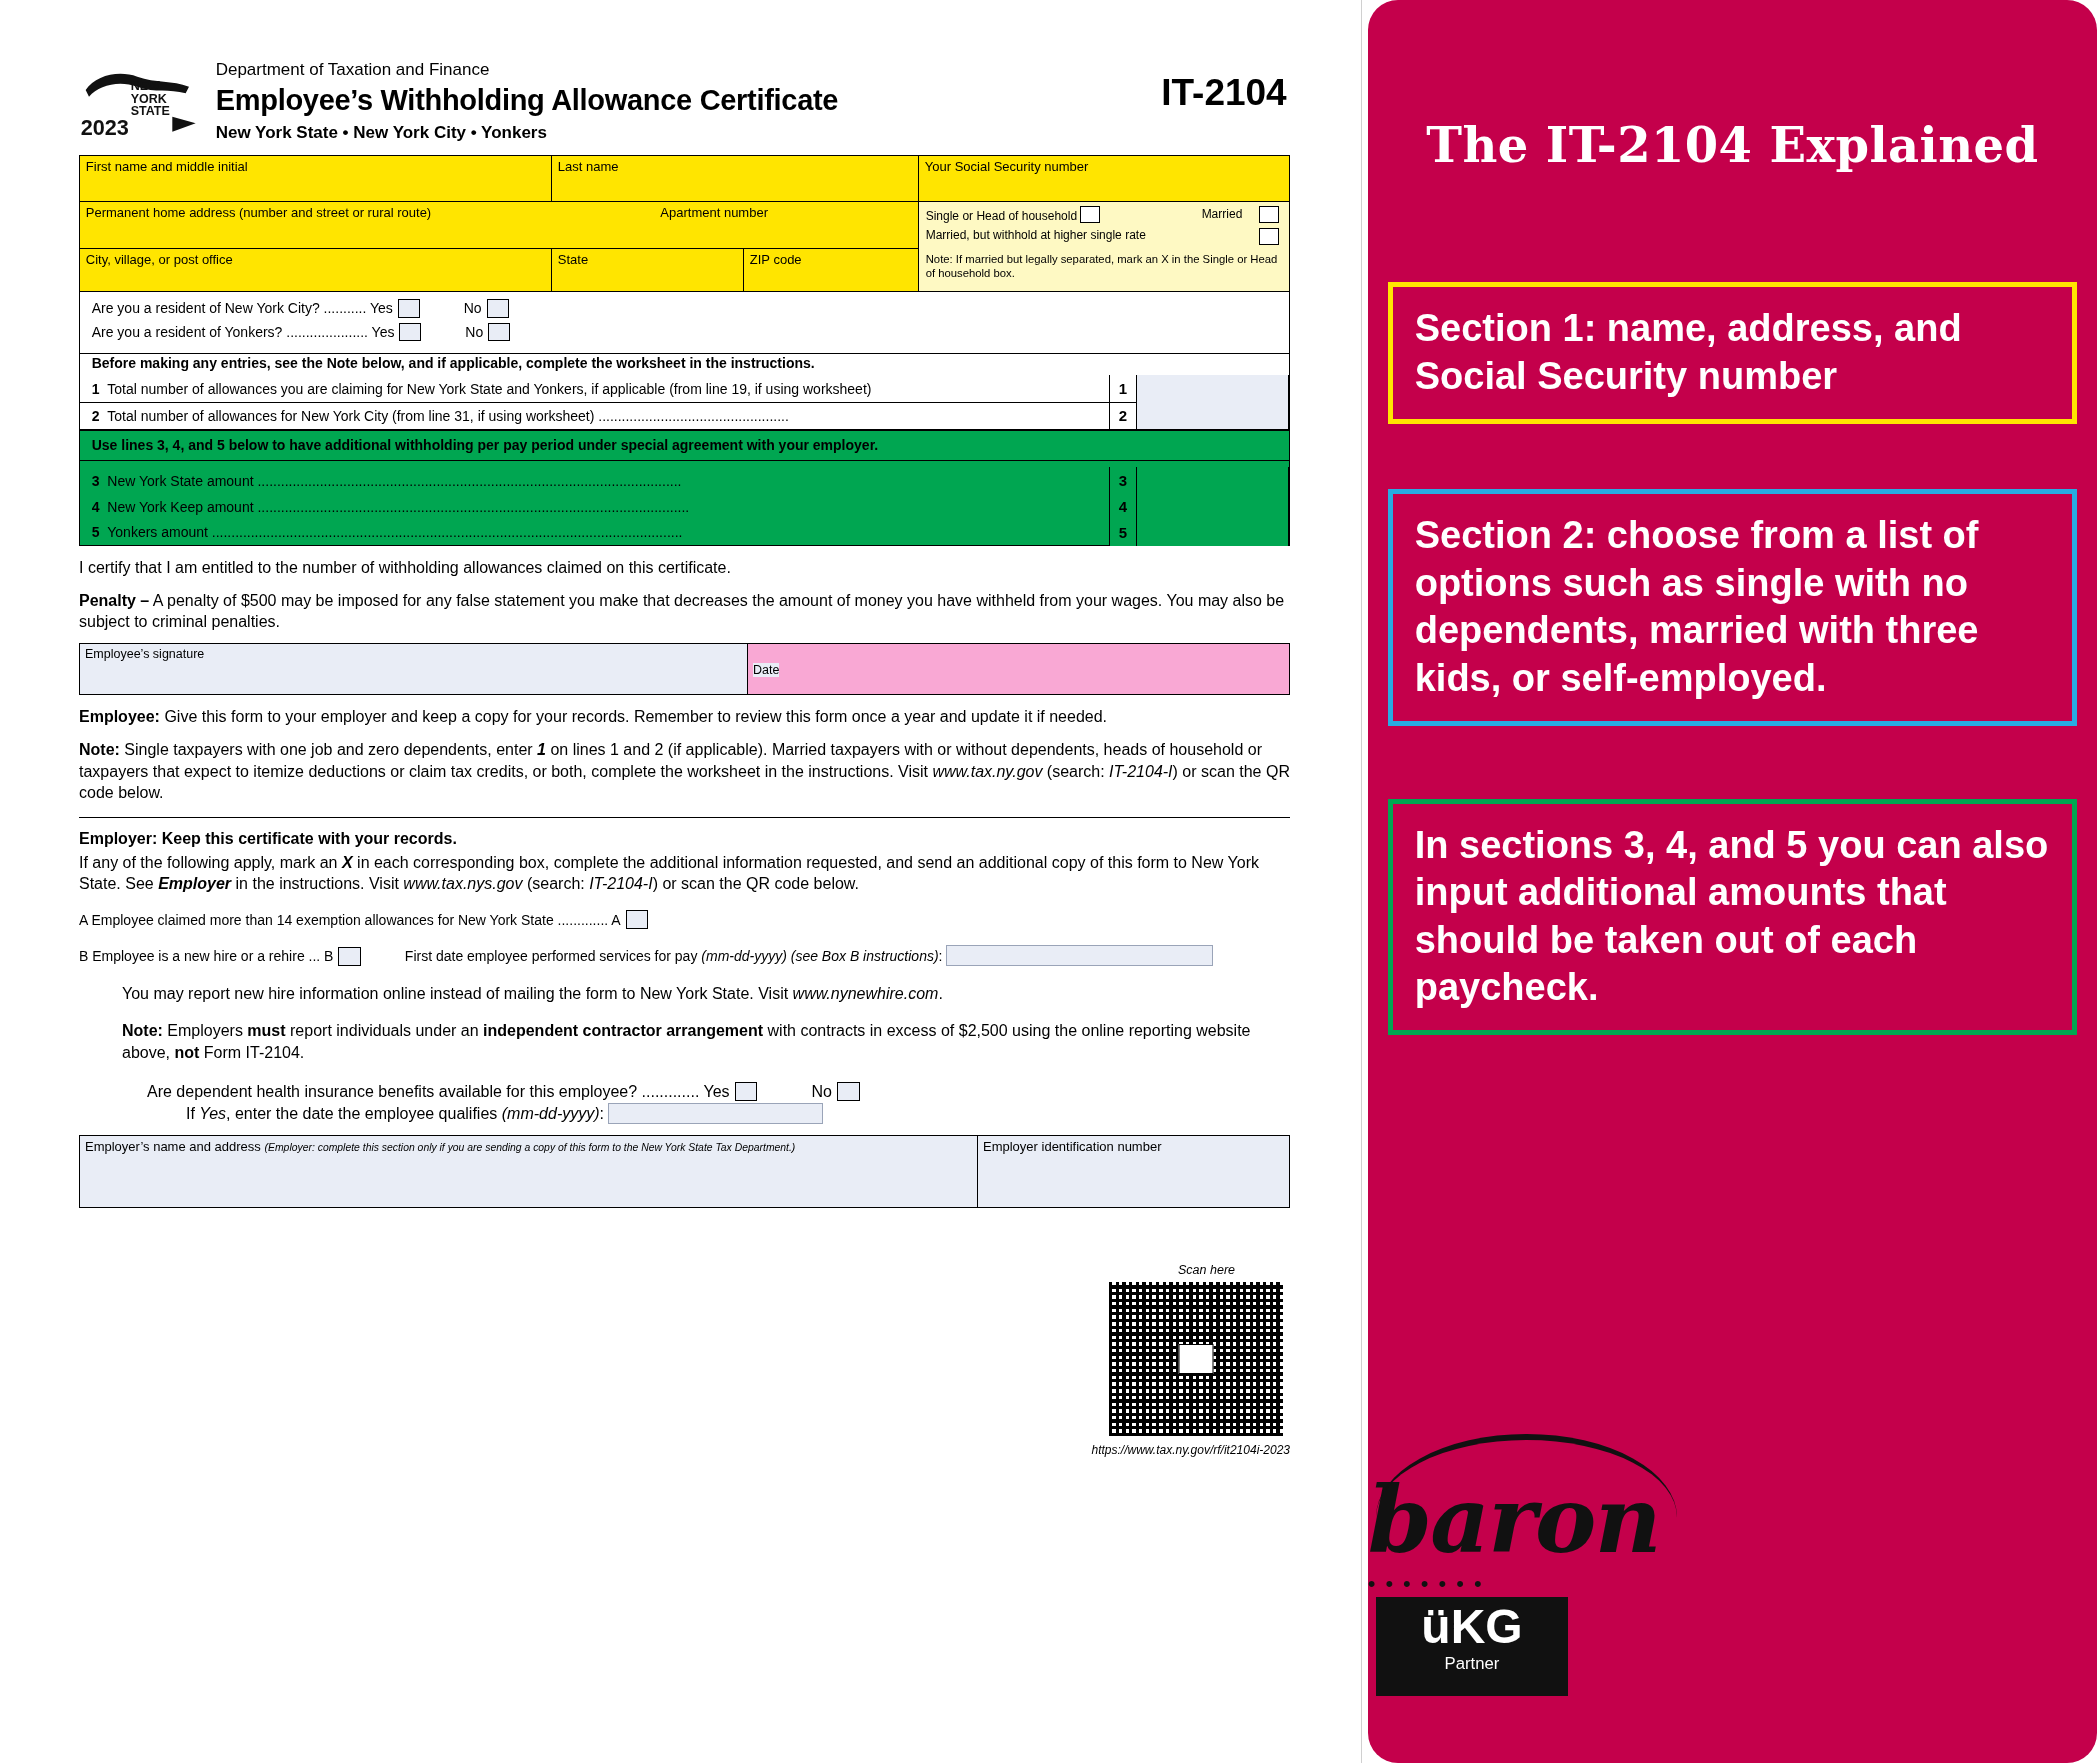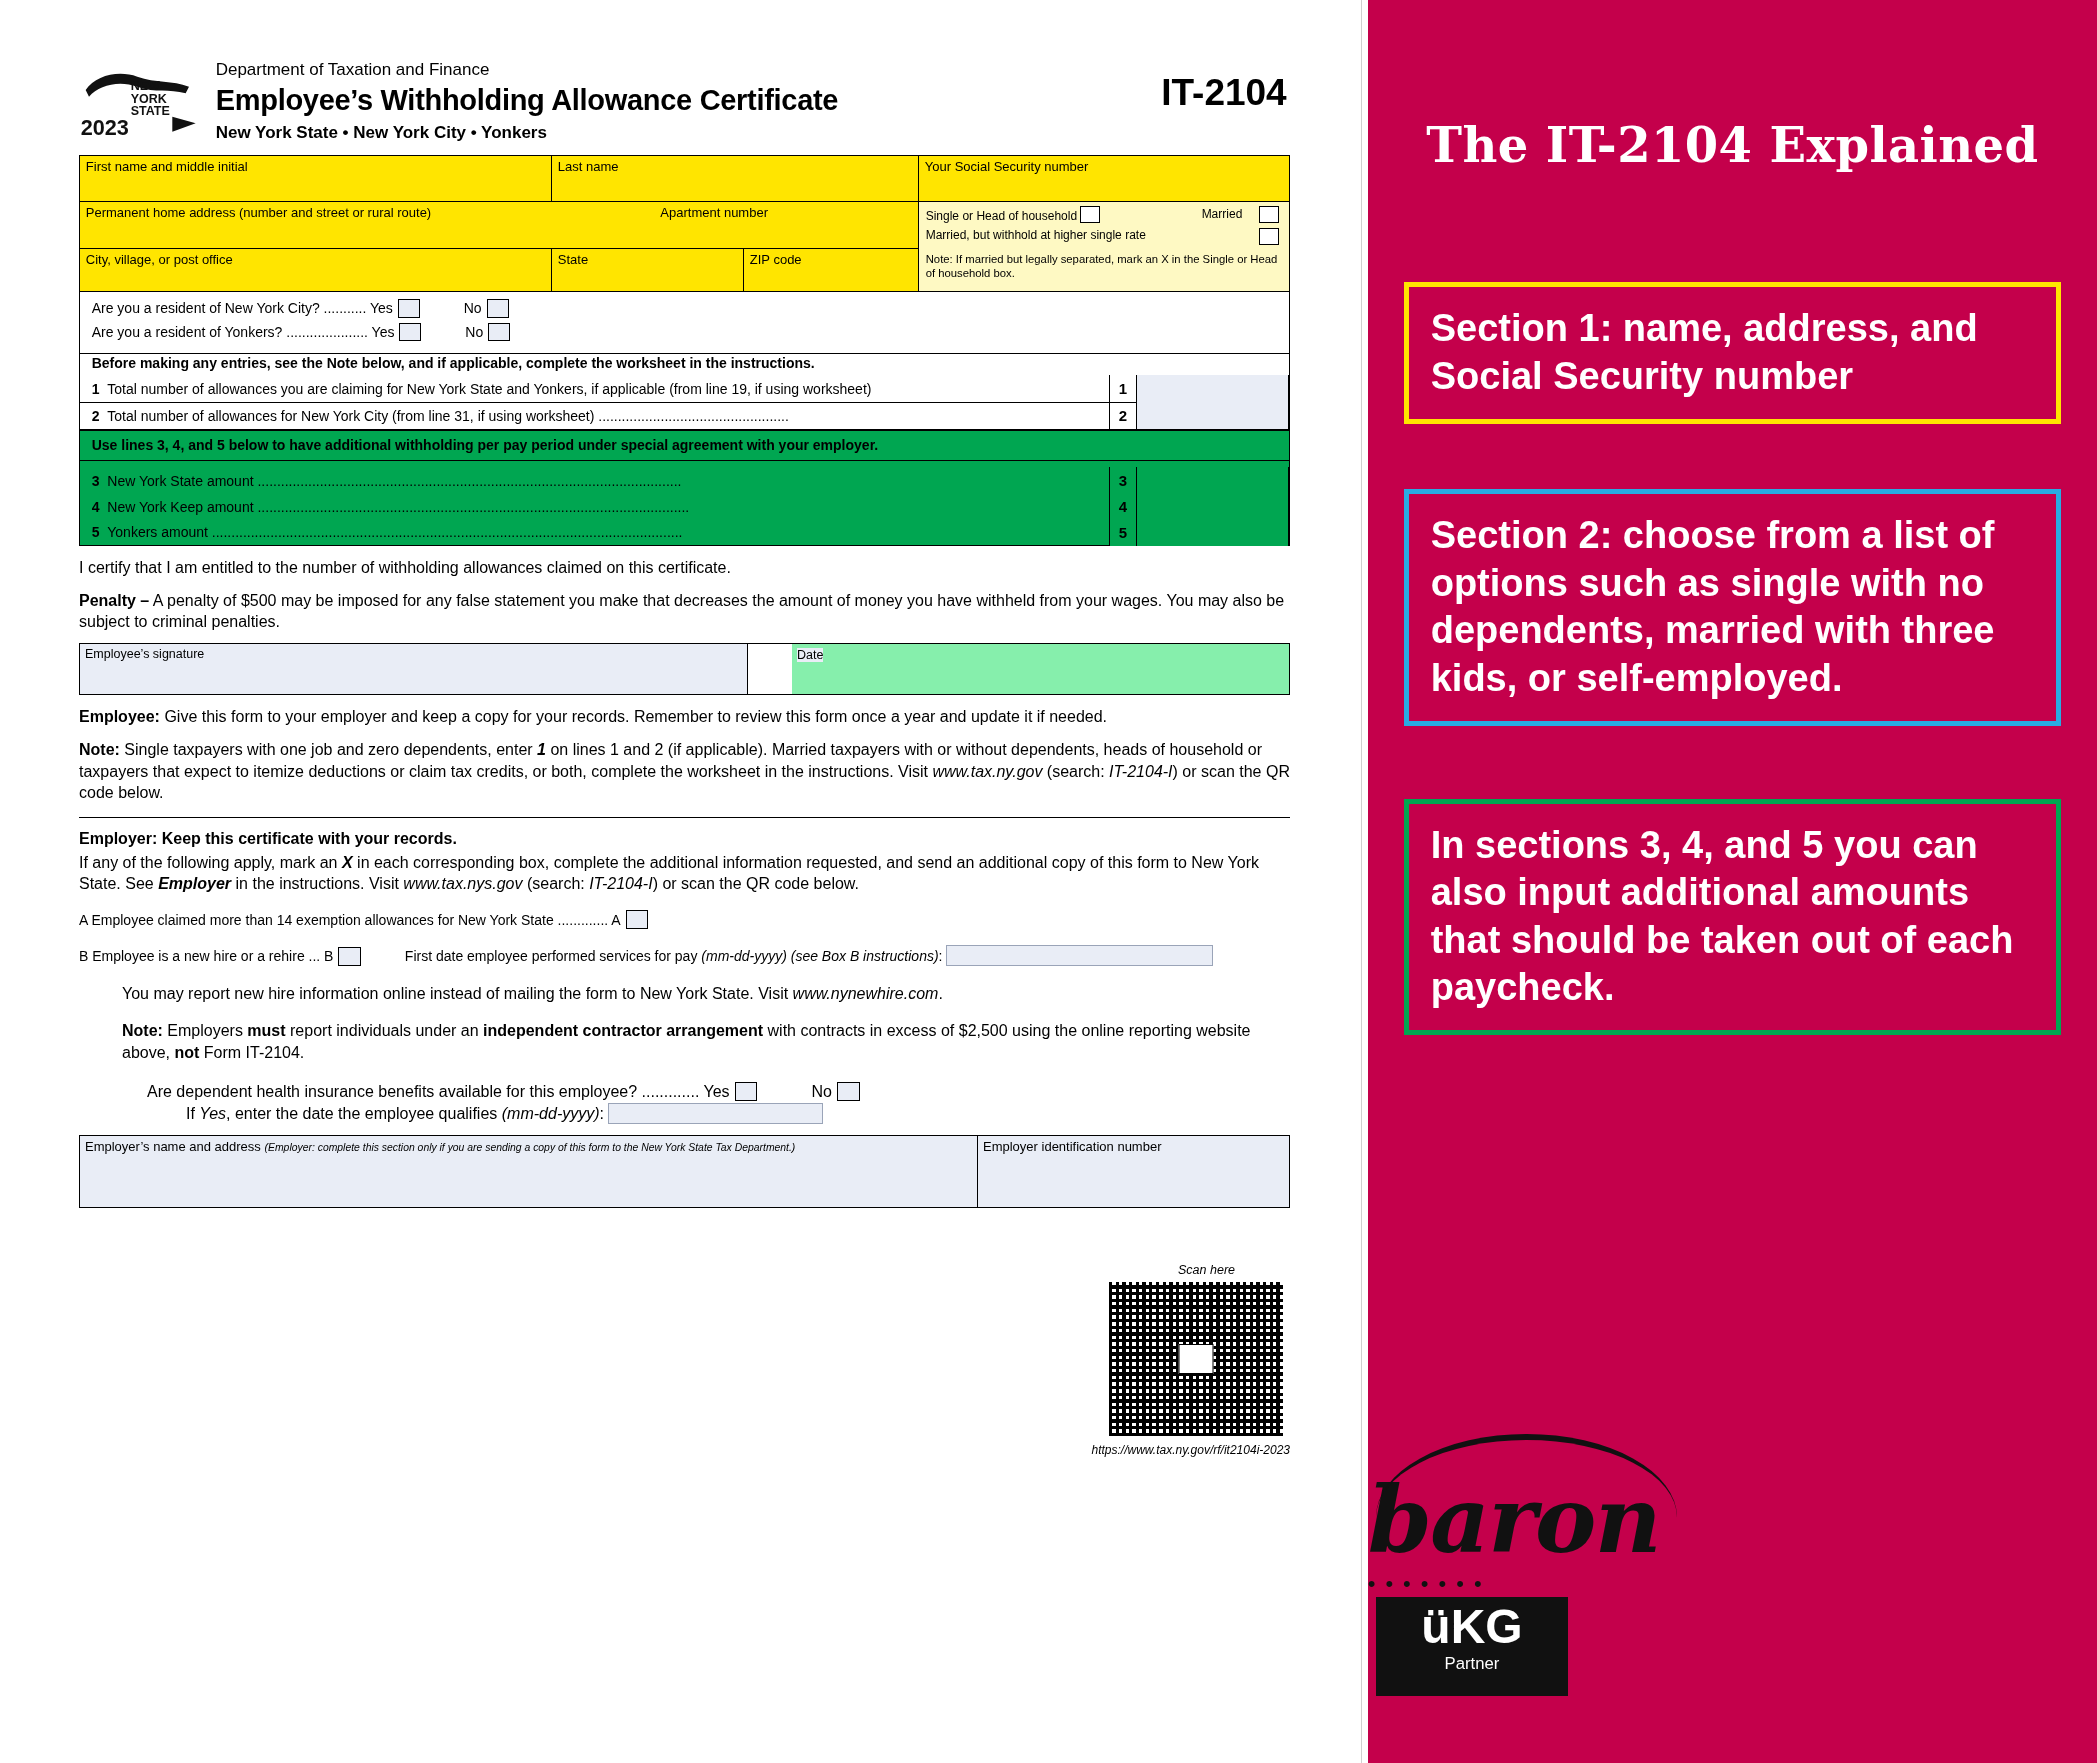--- a/index.html
+++ b/index.html
@@ -75,21 +75,21 @@
   .greenrow .valbox { background:#00A651; }
   .greenbot { border-bottom:0.8px solid #000; }
 
   .body-txt { font-size:16px; line-height:1.33; }
   p.blk { margin:11.7px 0 0 0; }
   .b { font-weight:bold; }
   .i { font-style:italic; }
 
   .sigrow { display:flex; margin-top:10px; border:0.8px solid #000; height:52px; }
   .sigL { width:668px; border-right:0.8px solid #000; padding:2.5px 5px; background:#E9EDF6; }
-  .sigR { flex:1; padding:3px 5px; background:#86efac;margin-left:44px; }
+  .sigR { flex:1; padding:18px 5px; background:#f9a8d4; }
   .sig-lbl { font-size:12.5px; background:#E9EDF6; }
 
   hr.rule { border:none; border-top:1.3px solid #000; margin:13.4px 0 0 0; }
 
   .ablock { font-size:14px; margin-top:15px; }
   .abox { display:inline-block; width:22.5px; height:19px; border:0.8px solid #000; background:#E9EDF6; vertical-align:-4.2px; margin-left:5px;}
   .dateline { display:inline-block; width:180px; height:21px; background:#E9EDF6; border:0.8px solid #9aa4b8; vertical-align:-5px; }
   .indent1 { padding-left:43px; }
   .indent2 { padding-left:68px; }
 
@@ -104,21 +104,21 @@
       repeating-linear-gradient(90deg,#000 0 3.3px,#fff 3.3px 6.7px),
       repeating-linear-gradient(0deg,#000 0 3.3px,transparent 3.3px 6.7px);
       background-blend-mode:multiply; position:relative; }
   .qr::after{content:"";position:absolute;left:50%;top:50%;transform:translate(-50%,-50%);width:33px;height:28px;background:#fff;border:0.8px solid #000;}
   .qrurl { font-size:12px; font-style:italic; text-align:right; margin-top:6.7px; }
 
   
   .divider { width:6.7px; background:#ffffff; border-left:0.8px solid #d0d0d0; }
 
   
-  .right-pane { width:730px; background:#C4004B; position:relative; padding:0 36px; }
+  .right-pane { width:730px; background:#C4004B; position:relative; padding:0 20px;border-radius:30px; }
   .r-title { color:#fff; font-family:"DejaVu Serif", serif; font-weight:bold; font-size:48px; text-align:center; padding-top:117px; letter-spacing:0.4px;}
   .callout { margin:0 auto; padding:18.4px 22px; }
   .c1 { border:5.8px solid #FFE500; margin-top:109px; }
   .c2 { border:5.8px solid #29ABE2; margin-top:65px; }
   .c3 { border:5.8px solid #00A651; margin-top:73px; }
   .callout p { margin:0; color:#ffffff; font-size:38px; font-weight:bold; line-height:1.25; }
 
   .logo-wrap { position:absolute; left:0; right:0; bottom:67px; display:flex; justify-content:center; align-items:flex-start;flex-direction:column; }
   .baron { position:relative; width:317px; }
   .baron-word { font-family:"DejaVu Serif", serif; font-style:italic; font-weight:bold; font-size:92px; color:#111; line-height:1; letter-spacing:-1.7px;}

